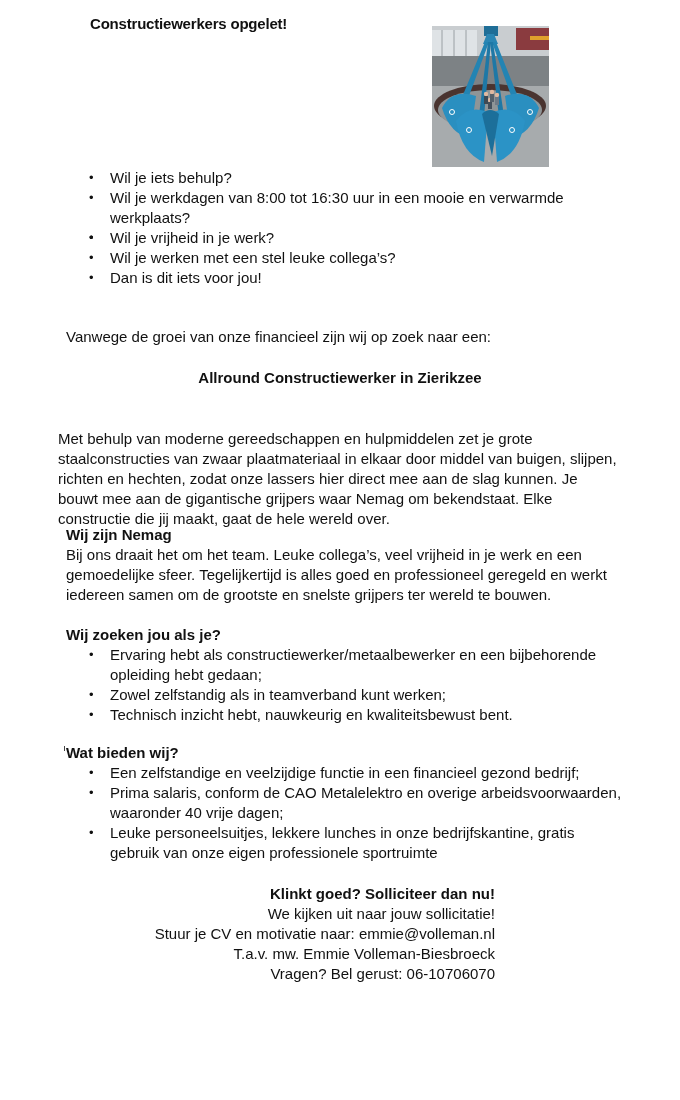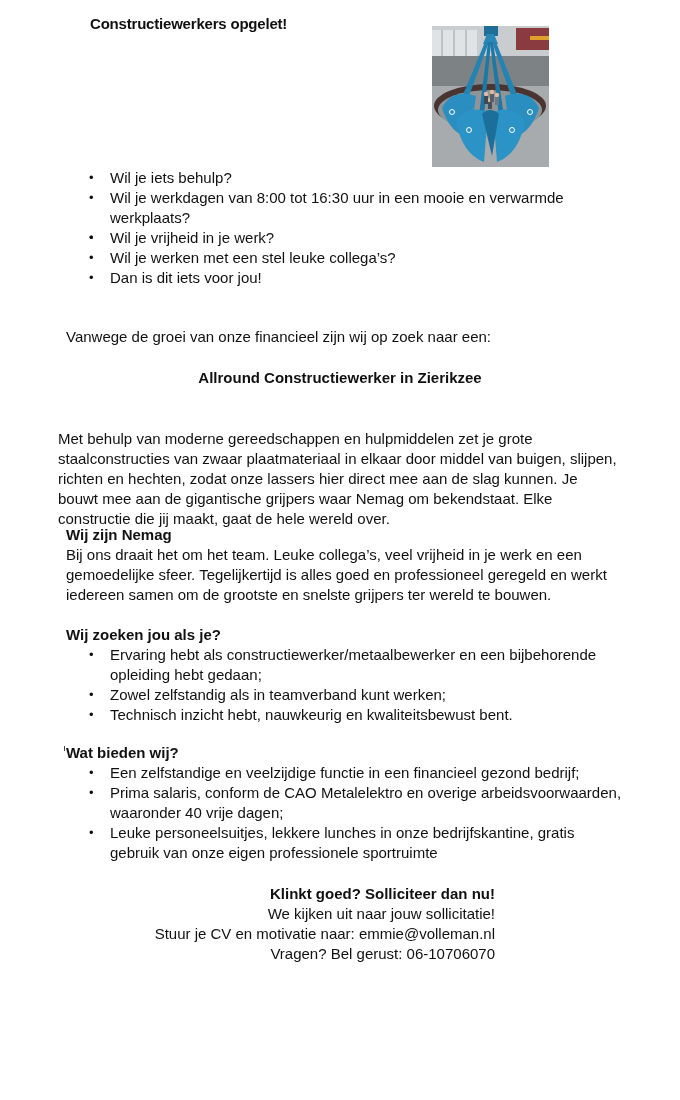--- a/index.html
+++ b/index.html
@@ -168,14 +168,15 @@
     <li><span class="bullet">•</span><span>Een zelfstandige en veelzijdige functie in een financieel gezond bedrijf;</span></li>
     <li><span class="bullet">•</span><span>Prima salaris, conform de CAO Metalelektro en overige arbeidsvoorwaarden, waaronder 40 vrije dagen;</span></li>
     <li><span class="bullet">•</span><span>Leuke personeelsuitjes, lekkere lunches in onze bedrijfskantine, gratis gebruik van onze eigen professionele sportruimte</span></li>
   </ul>
 </div>
 
 <div class="abs contact">
   <div class="c-head">Klinkt goed? Solliciteer dan nu!</div>
   <div>We kijken uit naar jouw sollicitatie!</div>
   <div><span>Stuur je CV en motivatie naar: </span><span>emmie@volleman.nl</span></div>
+  <div>T.a.v. mw. Emmie Volleman-Biesbroeck</div>
   <div><span>Vragen? Bel gerust: </span><span>06-10706070</span></div>
 </div>
 
 </body></html>

